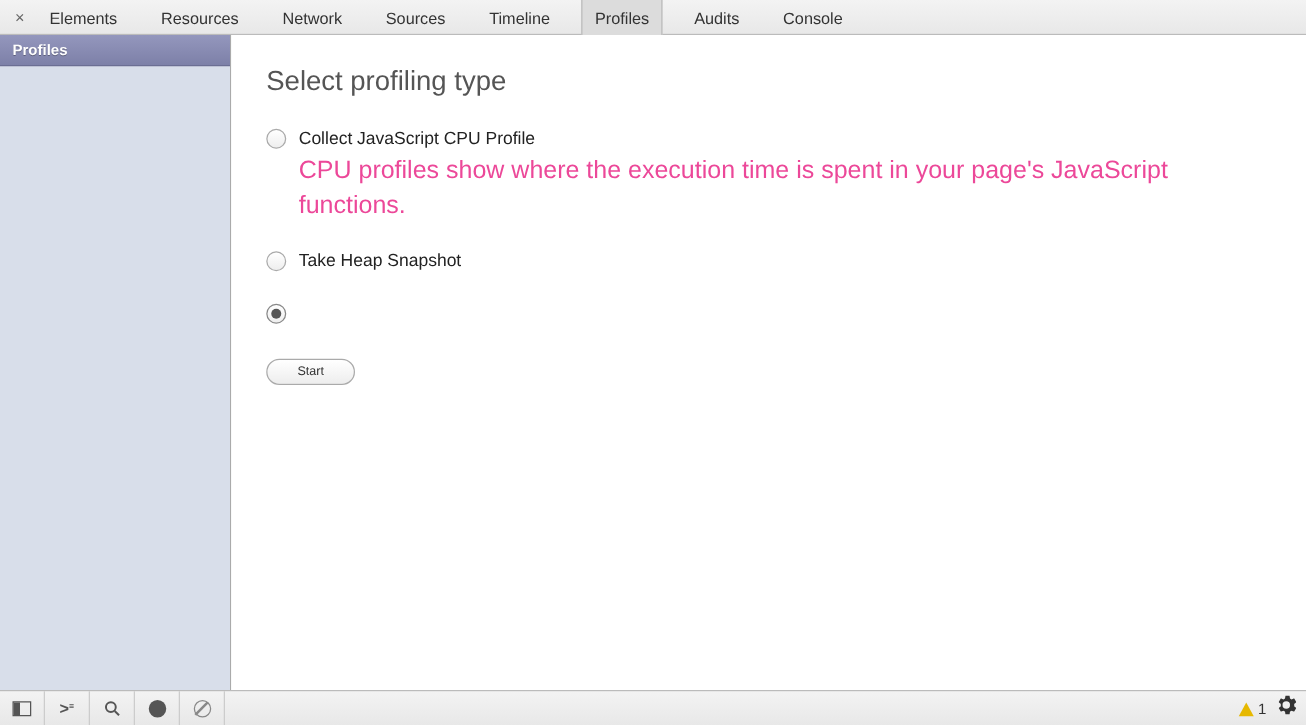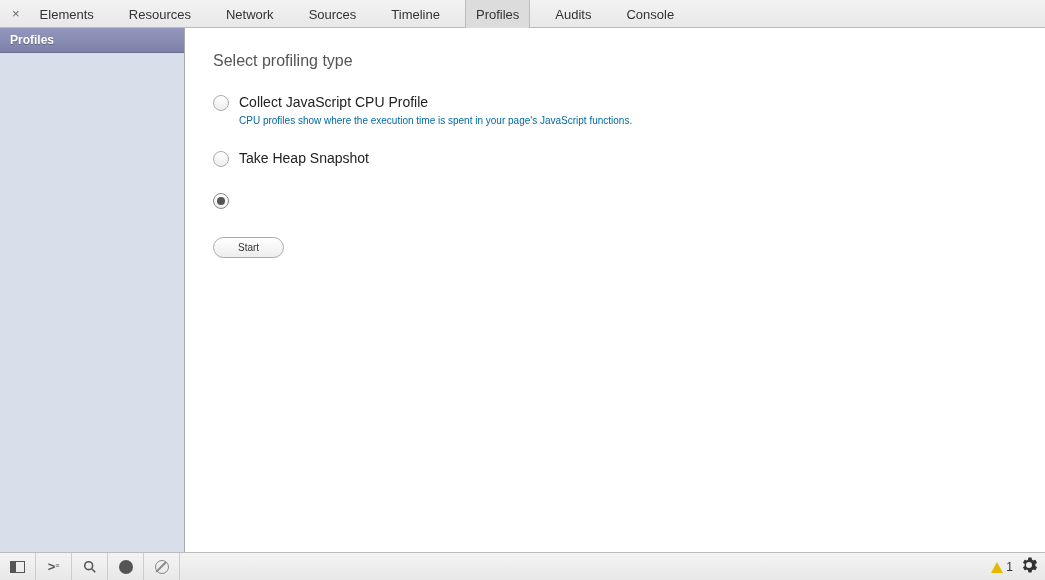--- a/index.html
+++ b/index.html
@@ -77,21 +77,21 @@
     }
     
     
     .content {
       flex: 1;
       padding: 24px 28px;
       background: #fff;
     }
     
     .content h1 {
-      font-size: 16px;
+      font-size: 22px;
       font-weight: normal;
       color: #555;
       margin-bottom: 24px;
     }
     
     .profile-option {
       display: flex;
       align-items: flex-start;
       margin-bottom: 22px;
       justify-content: center;
@@ -129,22 +129,22 @@
       flex: 1;
     }
     
     .option-title {
       font-size: 14px;
       color: #222;
       margin-bottom: 4px;
     }
     
     .option-desc {
-      font-size: 10px;
-      color: #0369a1;
+      font-size: 20px;
+      color: #ec4899;
       line-height: 1.4;
     }
     
     .start-btn {
       margin-top: 6px;
       padding: 4px 24px;
       font-size: 10px;
       border: 1px solid #aaa;
       border-radius: 14px;
       background: linear-gradient(to bottom, #ffffff, #ededed);

